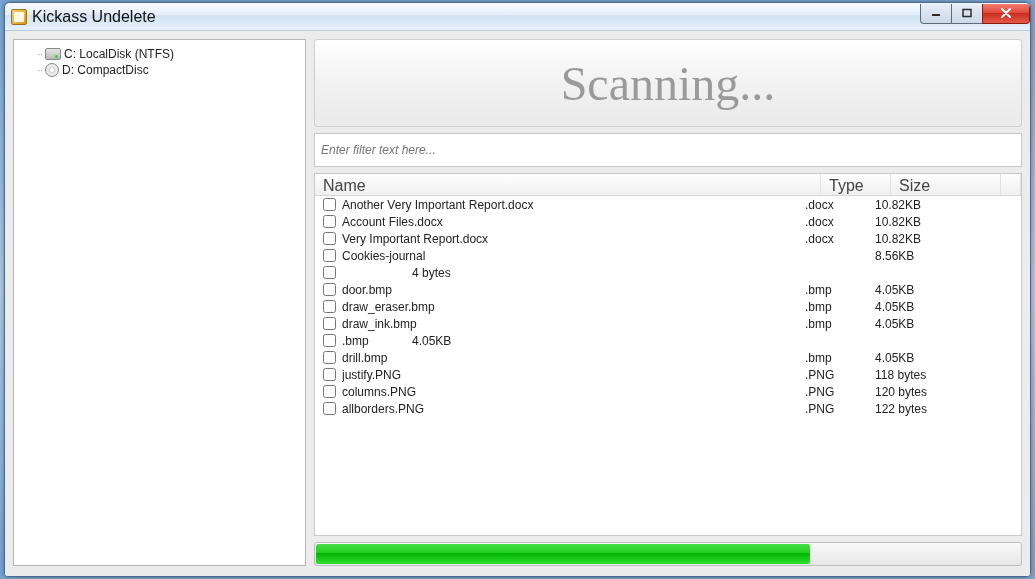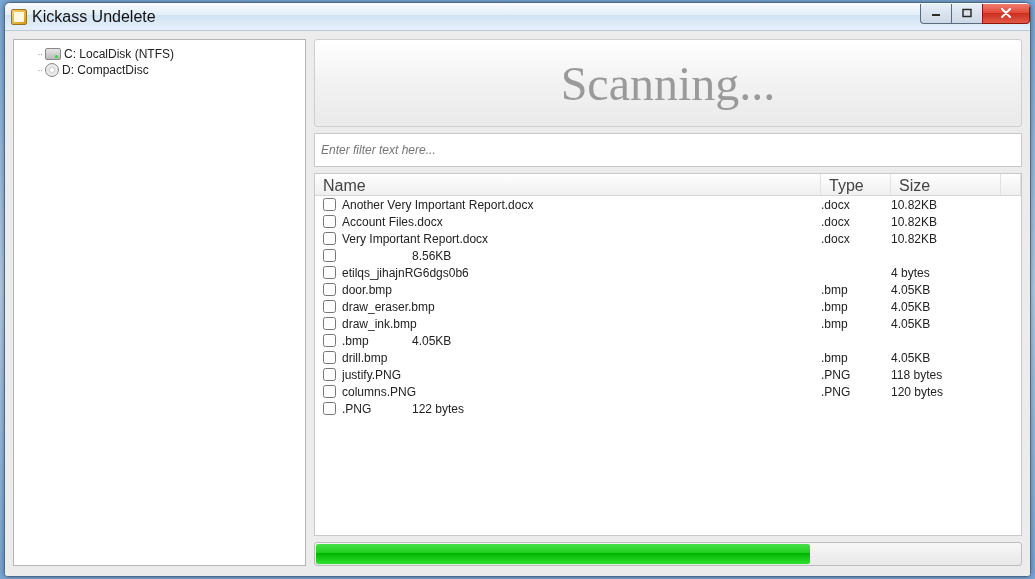--- a/index.html
+++ b/index.html
@@ -116,21 +116,21 @@
     font-size:16px;
   }
   .col-name{ flex:1; min-width:0;}
   .col-type{ width:70px; flex:none;}
   .col-size{ width:110px; flex:none;}
   .col-tail{ width:20px; flex:none; border-right:none;}
 
   .list-body{ flex:1; overflow:auto;}
   .row{
     display:flex; align-items:center; height:17px;
-    padding:0 0 0 8px; color:#222;
+    padding:0 16px 0 8px; color:#222;
   }
   .row input[type=checkbox]{
     width:13px;height:13px;margin:0 6px 0 0; accent-color:#666;
   }
   .row .c-name{ flex:1; min-width:0; white-space:nowrap; overflow:hidden; }
   .row .c-type{ width:70px; flex:none; }
   .row .c-size{ width:110px; flex:none; }
   .row .c-tail{ width:20px; flex:none; }
 
   .progress{
@@ -218,27 +218,27 @@
             </div>
             <div class="row">
               <input type="checkbox" style="">
               <span class="c-name">Very Important Report.docx</span>
               <span class="c-type">.docx</span>
               <span class="c-size">10.82KB</span>
               <span class="c-tail"></span>
             </div>
             <div class="row">
               <input type="checkbox" style="">
+              <span class="c-name">Cookies-journal</span>
               <span class="c-type"></span>
               <span class="c-size">8.56KB</span>
               <span class="c-tail"></span>
             </div>
             <div class="row">
               <input type="checkbox" style="">
-              <span class="c-name">etilqs_jihajnRG6dgs0b6</span>
               <span class="c-type"></span>
               <span class="c-size">4 bytes</span>
               <span class="c-tail"></span>
             </div>
             <div class="row">
               <input type="checkbox" style="">
               <span class="c-name">door.bmp</span>
               <span class="c-type">.bmp</span>
               <span class="c-size">4.05KB</span>
               <span class="c-tail"></span>
@@ -279,20 +279,21 @@
             </div>
             <div class="row">
               <input type="checkbox" style="">
               <span class="c-name">columns.PNG</span>
               <span class="c-type">.PNG</span>
               <span class="c-size">120 bytes</span>
               <span class="c-tail"></span>
             </div>
             <div class="row">
               <input type="checkbox" style="">
+              <span class="c-name">allborders.PNG</span>
               <span class="c-type">.PNG</span>
               <span class="c-size">122 bytes</span>
               <span class="c-tail"></span>
             </div>
           </div>
       </div>
 
       <div class="progress">
         <div class="progress-fill" id="progress-fill" style="width: 70%;"></div>
       </div>

